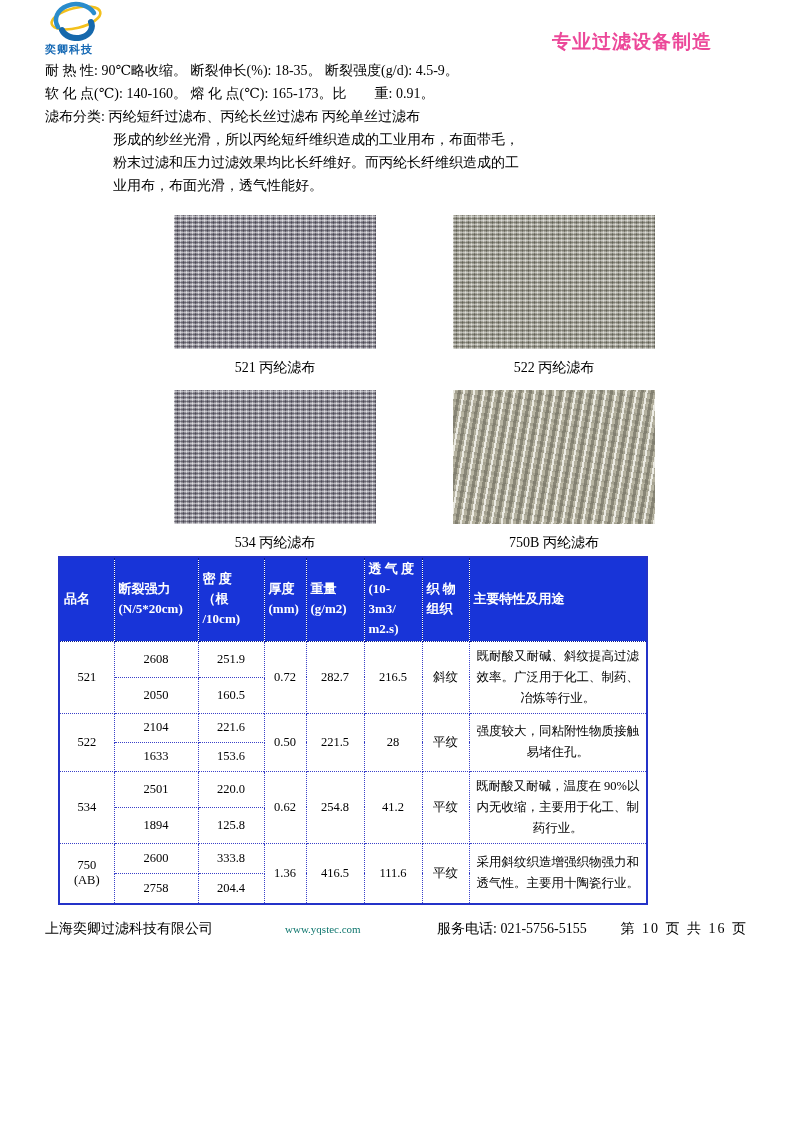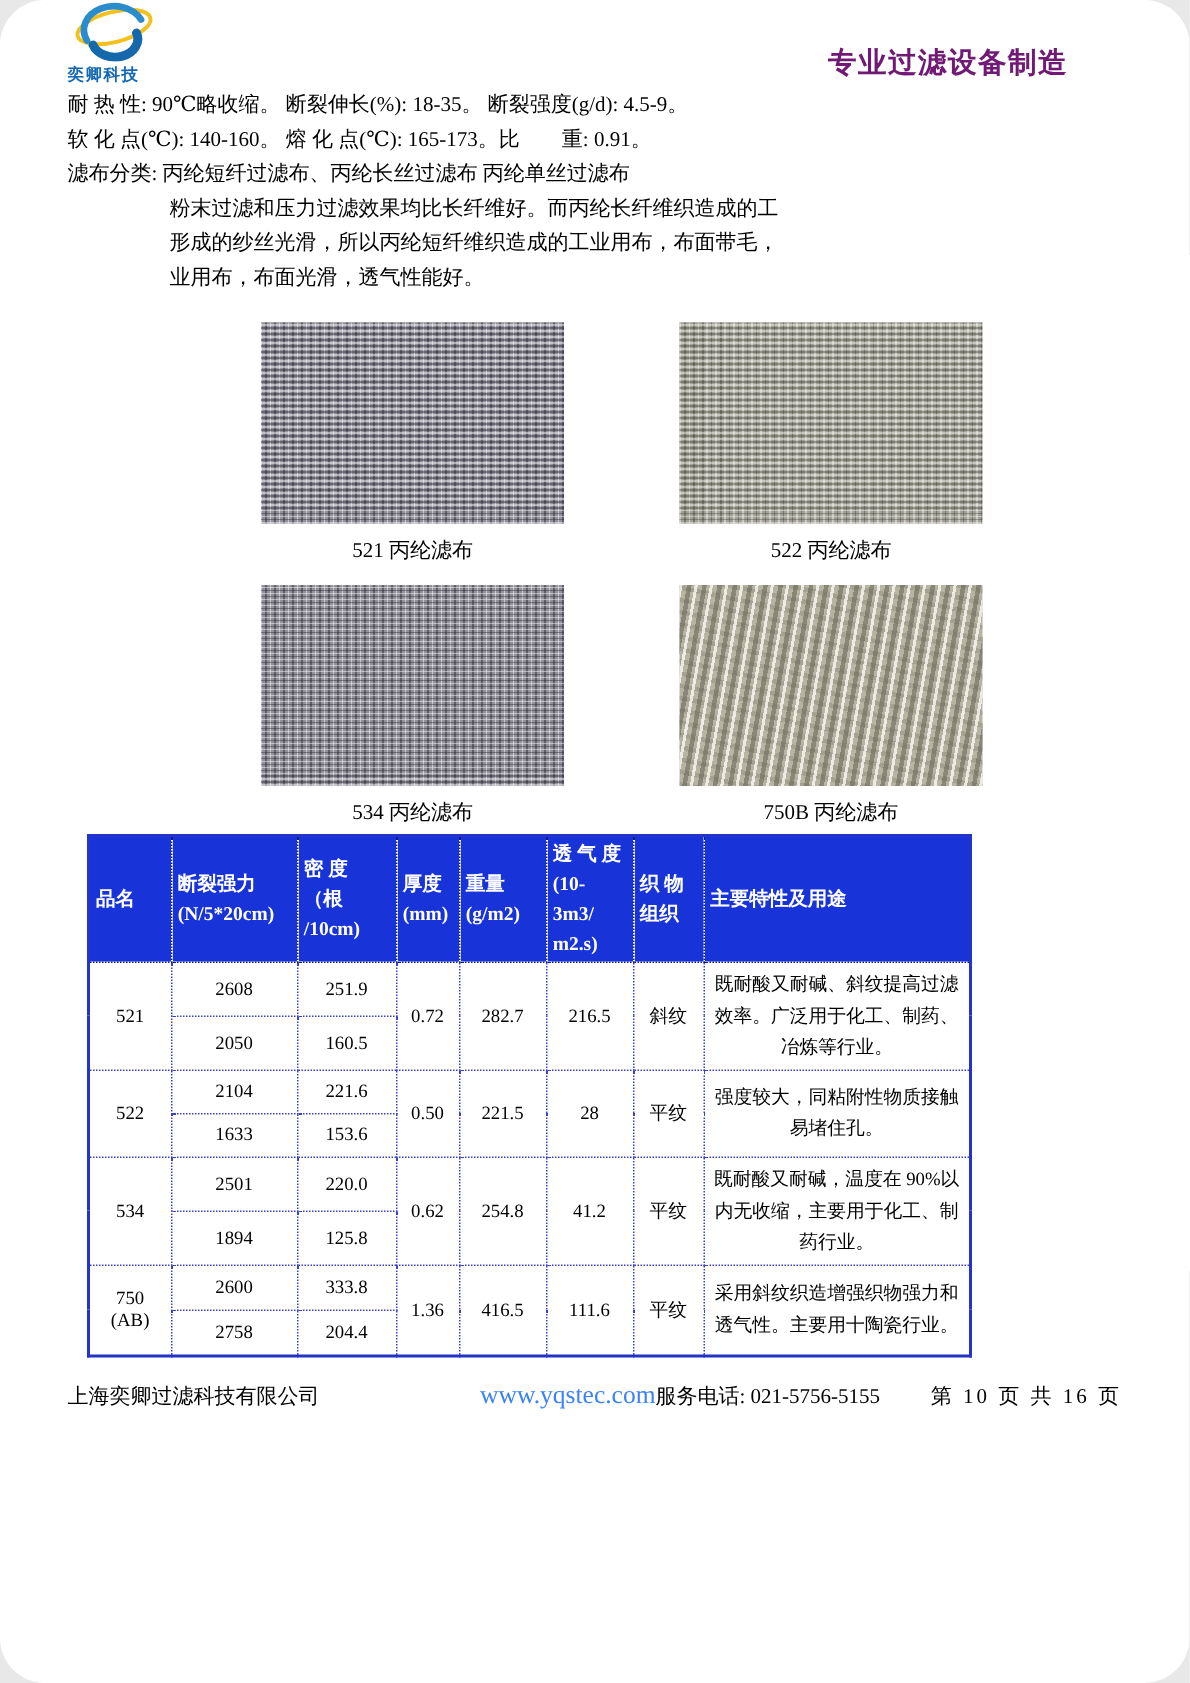--- a/index.html
+++ b/index.html
@@ -4,34 +4,33 @@
 <style>
   html,body{margin:0;padding:0;background:#e8e8e8;}
   .page{
     position:relative;
     width:793px;height:1122px;
     margin:0 auto;
     background:#ffffff;
     font-family:"Liberation Serif","DejaVu Serif",serif;
     color:#000;
     overflow:hidden;
-    border-radius:30px;
   }
   
   .hdr{
     display:flex;justify-content:space-between;align-items:flex-end;
     padding:50px 45px 0 45px;height:57px;box-sizing:border-box;
   }
   .logo{display:flex;flex-direction:column;align-items:flex-start;margin-top:-4px;}
   .logo-text{
     font-family:"Liberation Sans","DejaVu Sans",sans-serif;
     font-size:11px;font-weight:bold;color:#1468b4;letter-spacing:1px;margin-top:1px;
   }
   .hdr-title{
-    font-size:19px;font-weight:bold;color:#701a75;
+    font-size:19px;font-weight:bold;color:#ec4899;
     padding-right:36px;letter-spacing:1px;align-self:flex-end;margin-bottom:2px;
     font-family:"Liberation Serif","DejaVu Serif",serif;
   }
   
   .intro{padding:2px 45px 0 45px;font-size:14px;}
   .intro p{margin:0;line-height:23px;}
   .intro p.gap{margin-top:10px;}
   .intro p.ind{padding-left:68px;}
   .intro p.apply{margin-top:0;}
   
@@ -84,21 +83,21 @@
   tr.sz-c td{height:27px;}
   td.desc{
     text-align:left;font-size:12.5px;line-height:21px;padding:2px 5px;
   }
   
   .ftr{
     display:flex;align-items:baseline;
     padding:15px 45px 0 45px;font-size:14px;
   }
   .ftr .company{flex:0 0 240px;}
-  .ftr .site{flex:0 0 152px;color:#3b82f6;font-size:17px;text-decoration:none;text-align:right;}
+  .ftr .site{flex:0 0 152px;color:#0f766e;font-size:11px;text-decoration:none;}
   .ftr .phone{flex:1 1 auto;}
   .ftr .pageno{flex:0 0 auto;letter-spacing:2px;}
 </style>
 </head>
 <body>
 
 <div class="page">
 
   <div class="hdr">
     <div class="logo">
@@ -109,22 +108,22 @@
       </svg>
       <div class="logo-text">奕卿科技</div>
     </div>
     <div class="hdr-title">专业过滤设备制造</div>
   </div>
 
   <div class="intro">
     <p>耐 热 性: 90℃略收缩。  断裂伸长(%): 18-35。  断裂强度(g/d): 4.5-9。</p>
     <p>软 化 点(℃): 140-160。  熔 化 点(℃): 165-173。比　　重: 0.91。</p>
     <p>滤布分类: 丙纶短纤过滤布、丙纶长丝过滤布 丙纶单丝过滤布</p>
+    <p class="ind">形成的纱丝光滑，所以丙纶短纤维织造成的工业用布，布面带毛，</p>
     <p class="ind">粉末过滤和压力过滤效果均比长纤维好。而丙纶长纤维织造成的工</p>
-    <p class="ind">形成的纱丝光滑，所以丙纶短纤维织造成的工业用布，布面带毛，</p>
     <p class="ind">业用布，布面光滑，透气性能好。</p>
   </div>
 
   <div class="samples">
     <div class="sample-row">
       <figure>
         <div class="swatch weave-a"></div>
         <figcaption>521 丙纶滤布</figcaption>
       </figure>
       <figure>

